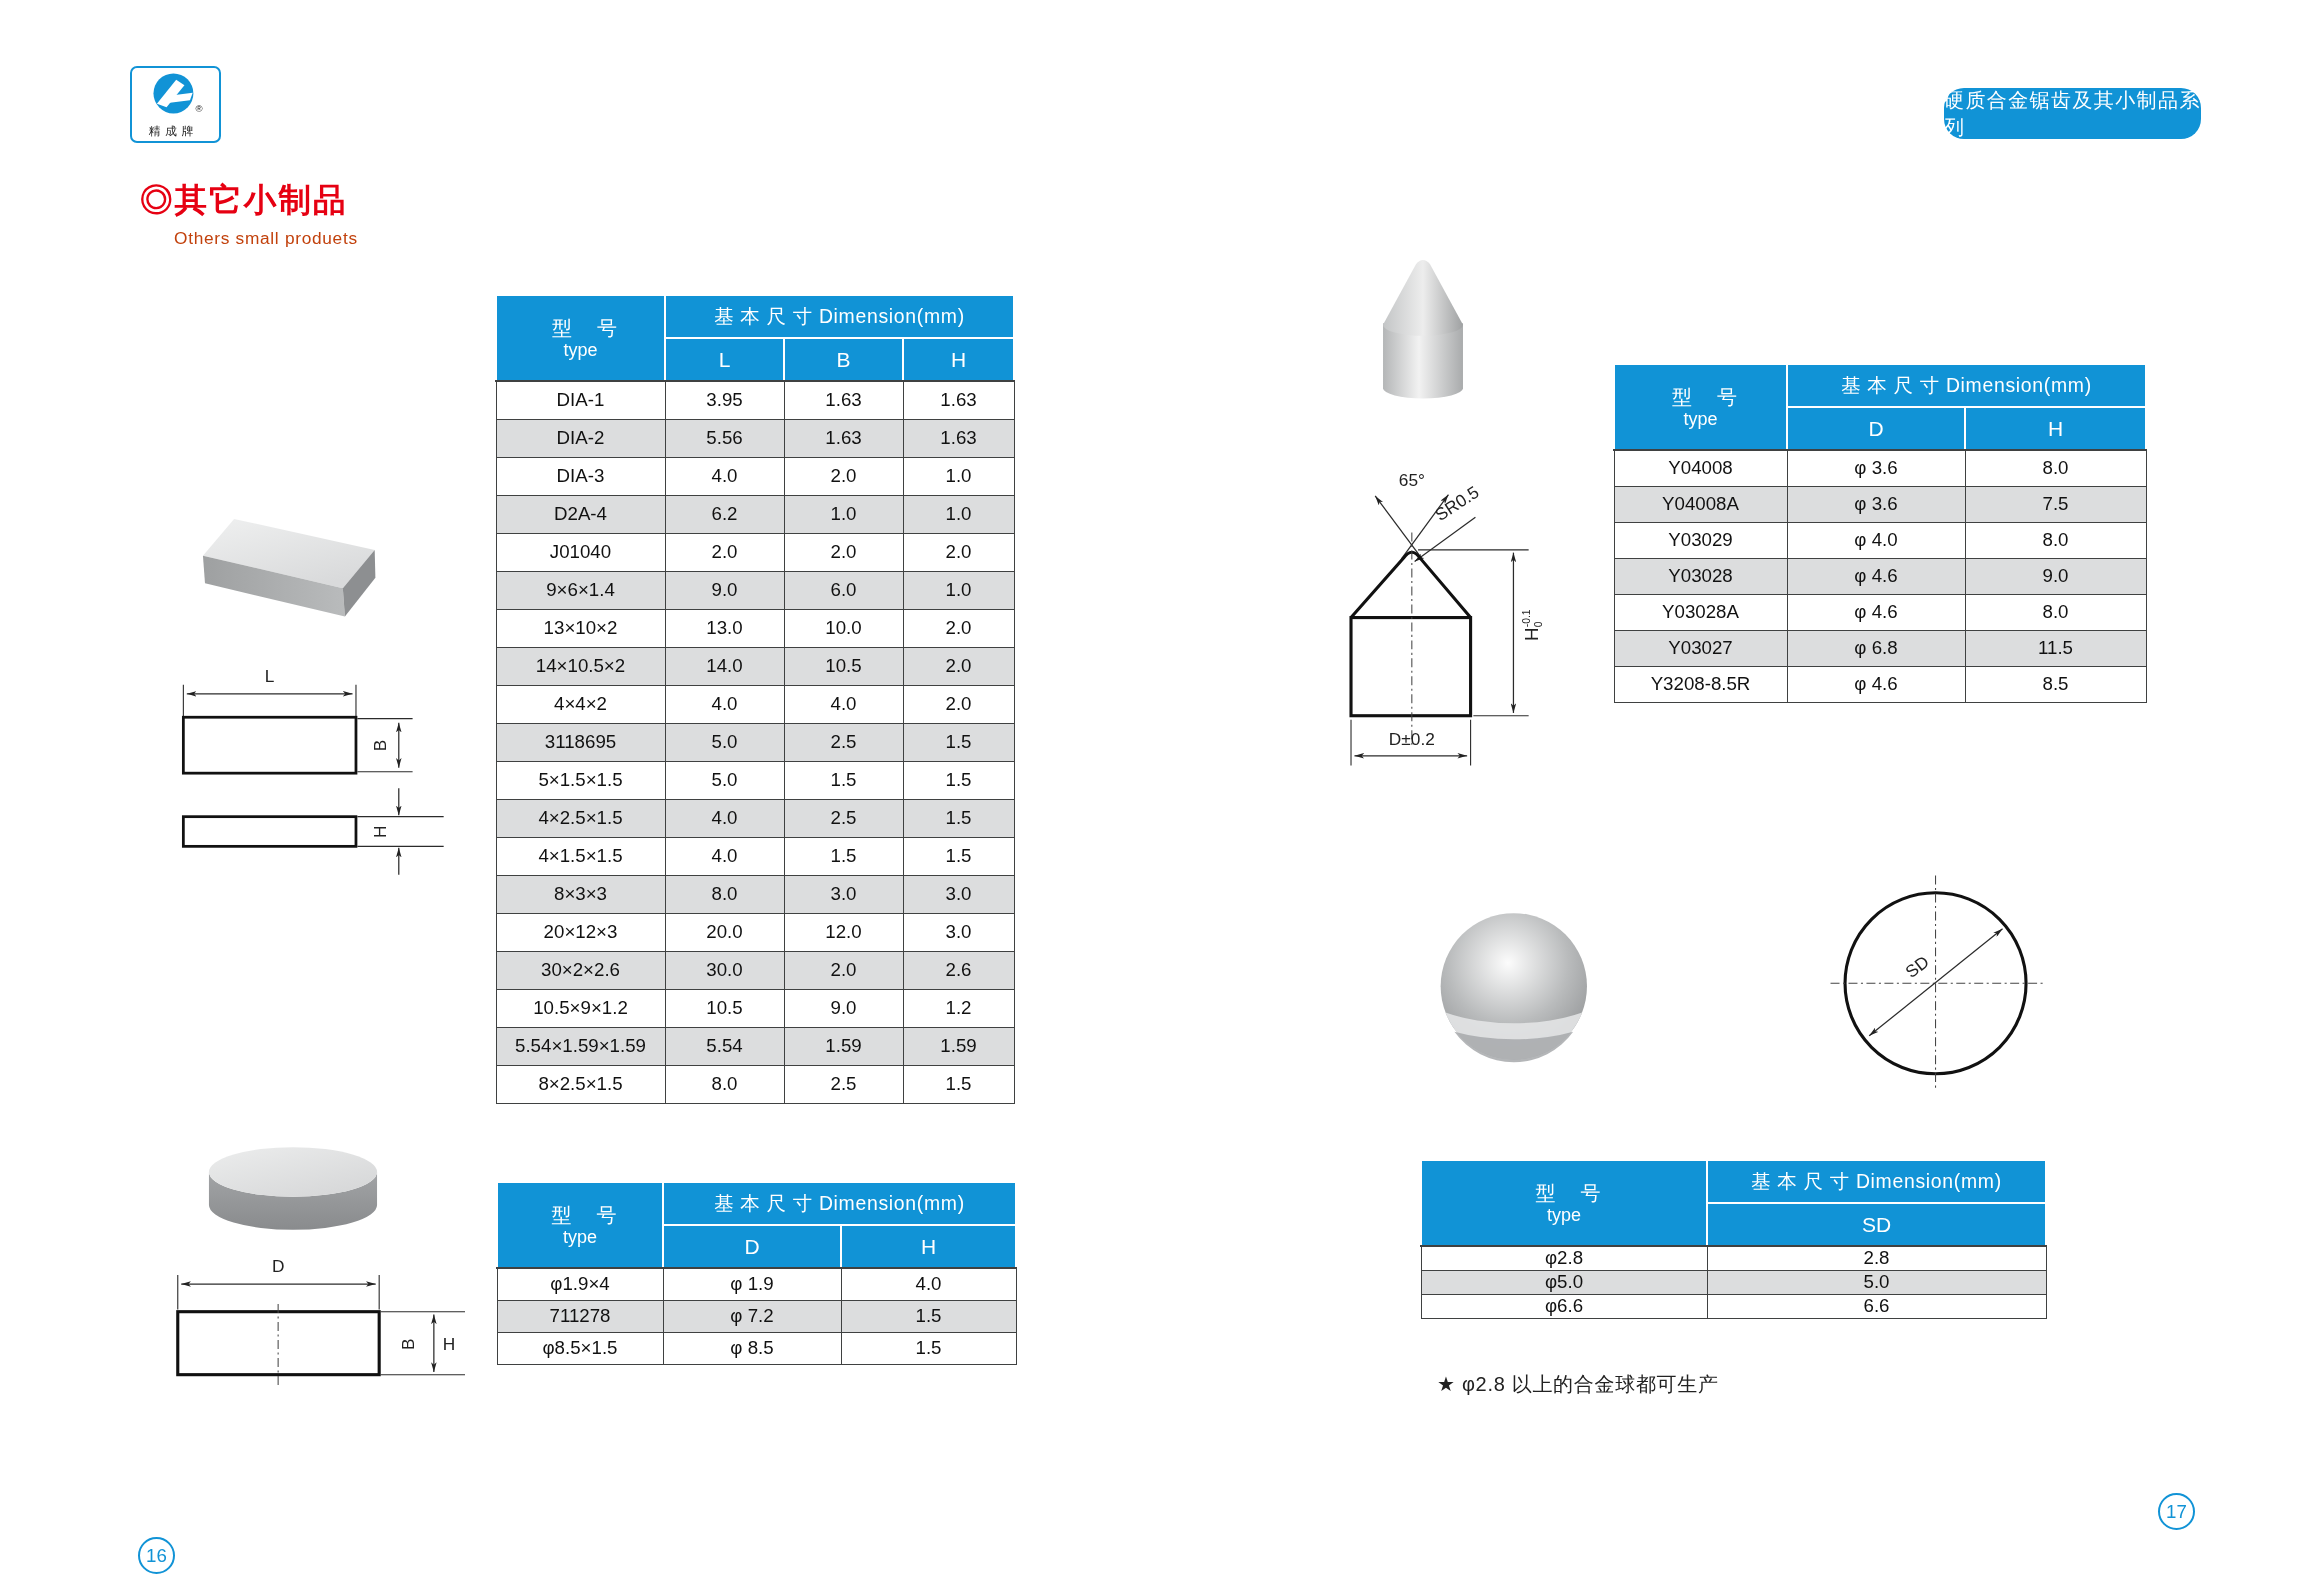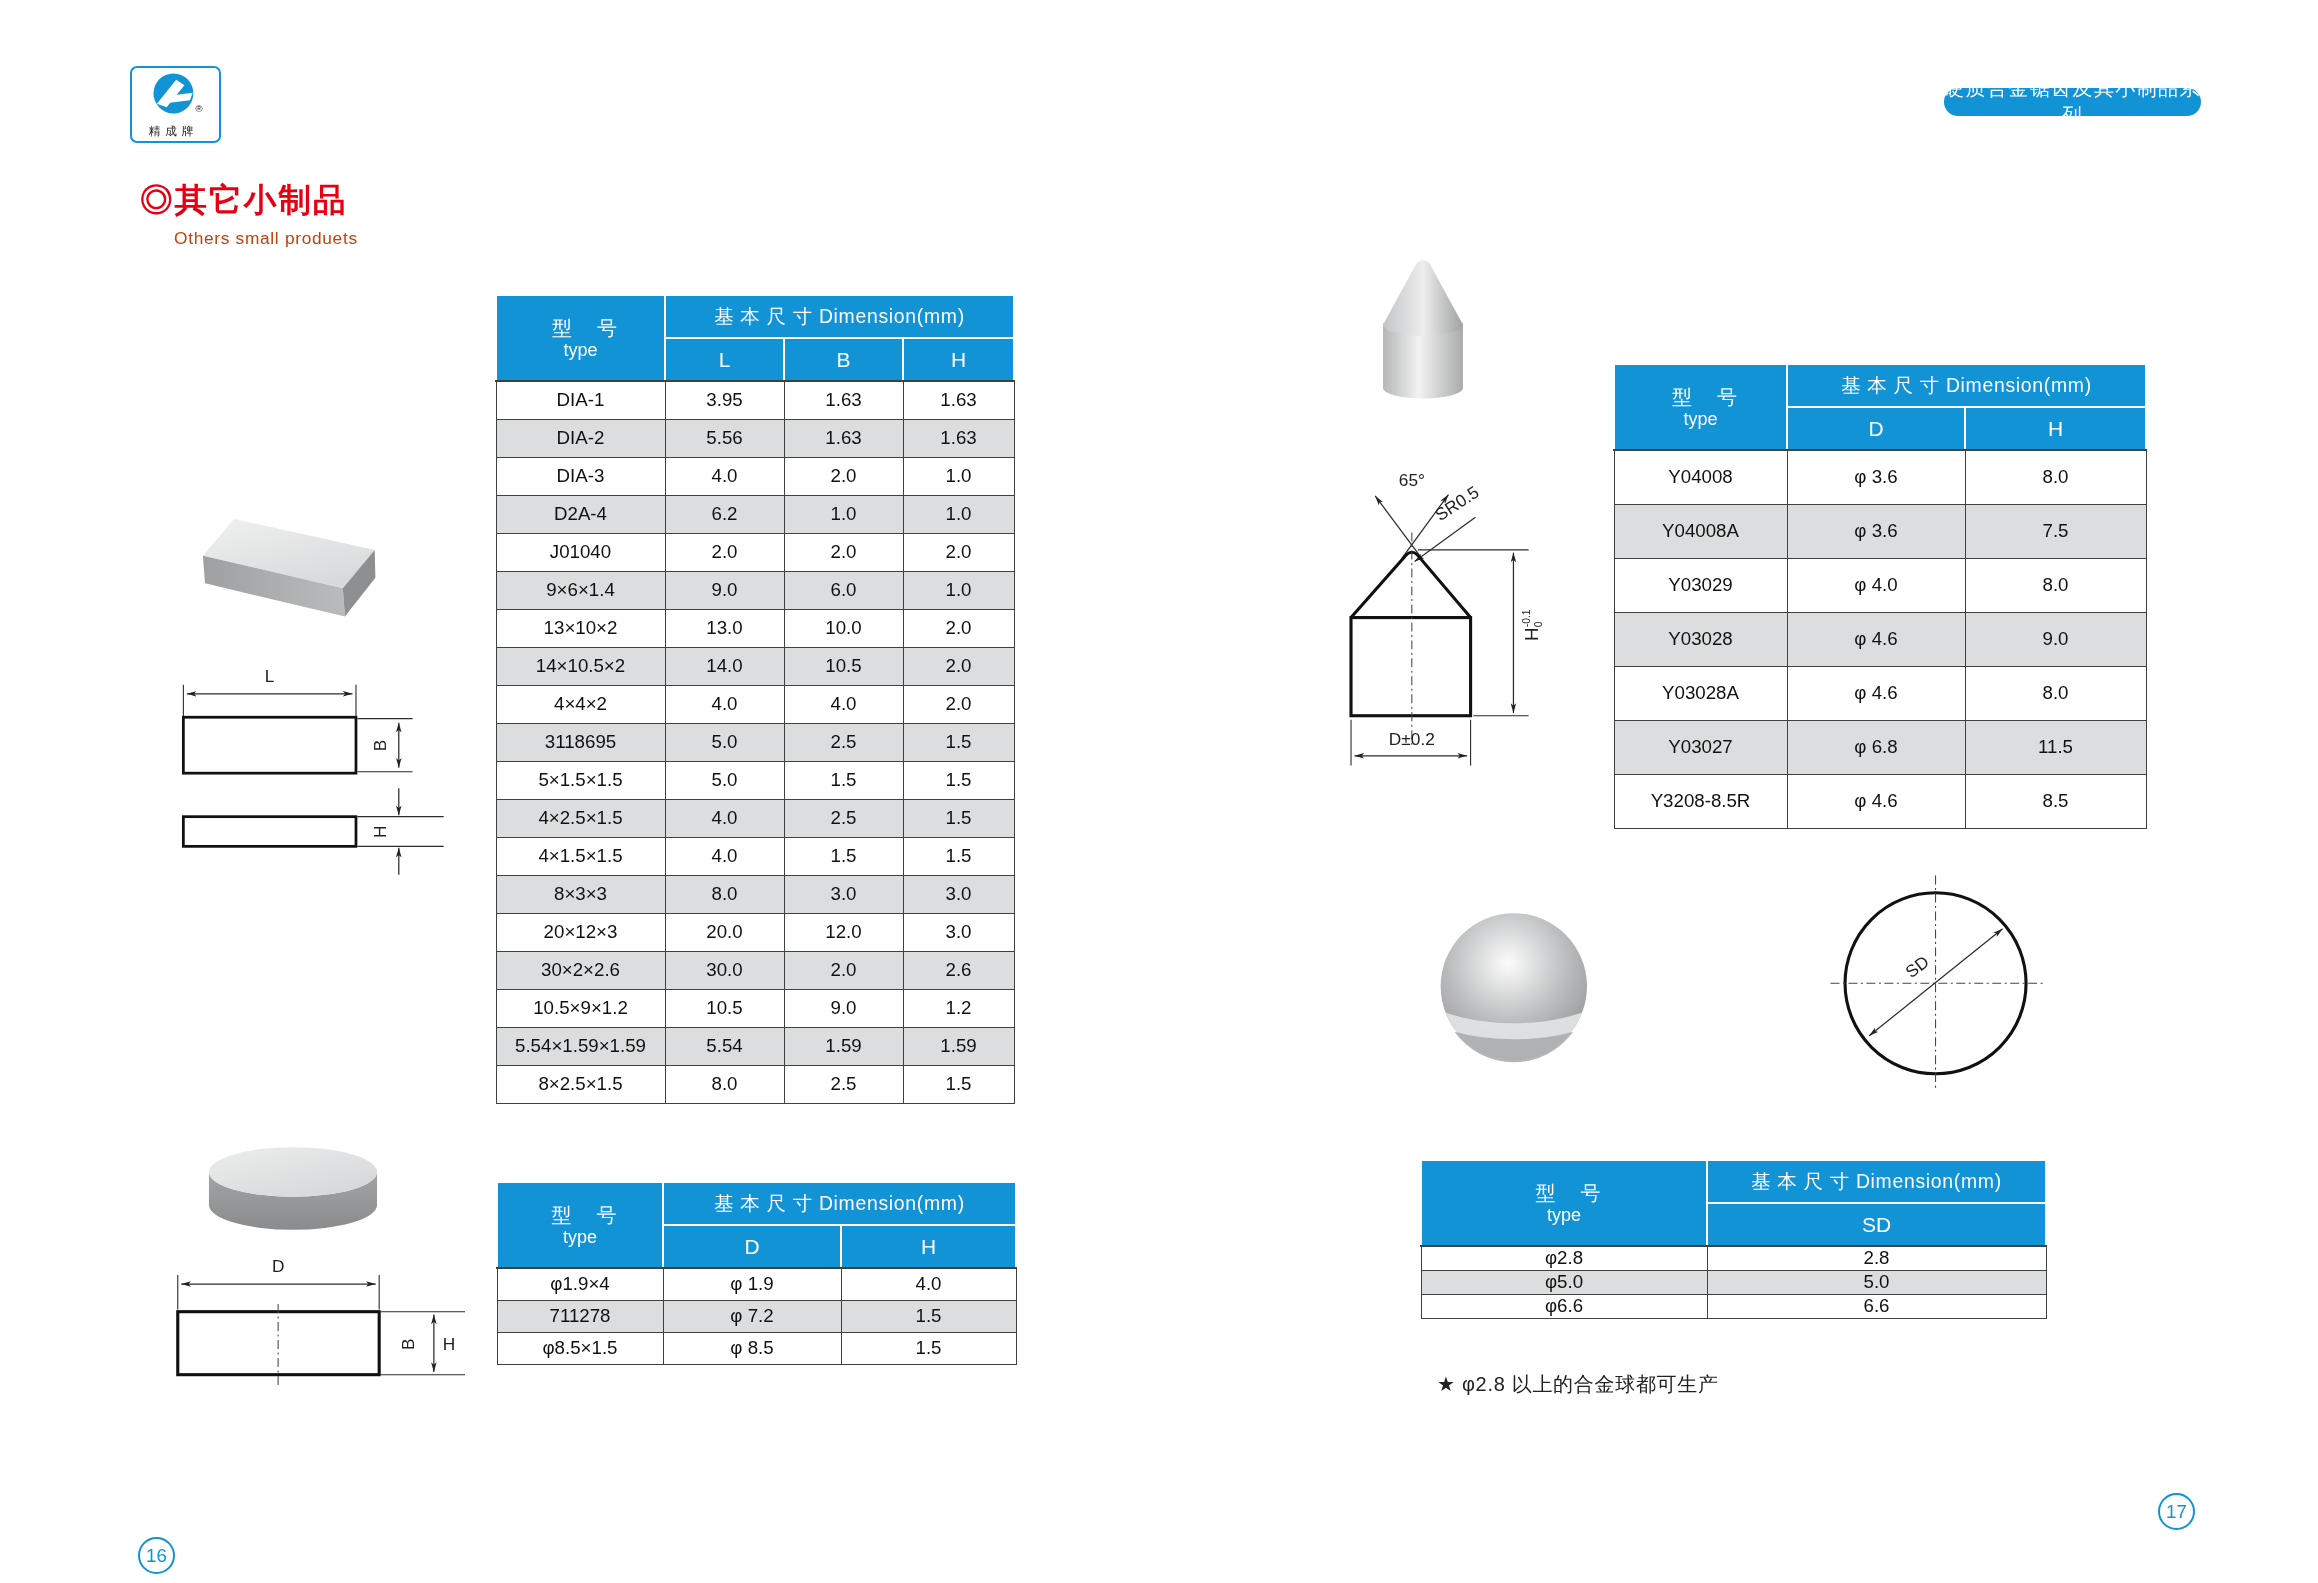--- a/index.html
+++ b/index.html
@@ -7,39 +7,39 @@
     --red:#E60012;
     --rowgray:#DCDDDE;
     --line:#3F4141;
   }
   *{box-sizing:border-box;margin:0;padding:0}
   body{background:#fff;font-family:"Liberation Sans",sans-serif;}
   .page{position:relative;width:2319px;height:1584px;background:#fff;overflow:hidden;}
 
   
   .logo{position:absolute;left:130px;top:66px;width:91px;height:77px;border:2.1px solid var(--accent);border-radius:7px;background:#fff;}
-  .badge{position:absolute;left:1944px;top:88px;width:257px;height:28px;border-radius:20px;background:var(--accent);color:#fff;font-size:20px;display:flex;align-items:center;justify-content:center;letter-spacing:1.4px;text-align:center;}
+  .badge{position:absolute;left:1944px;top:88px;width:257px;height:51px;border-radius:20px;background:var(--accent);color:#fff;font-size:20px;display:flex;align-items:center;justify-content:center;letter-spacing:1.4px;}
   .title{position:absolute;left:140px;top:179px;font-size:32.5px;font-weight:bold;color:var(--red);letter-spacing:2.1px;}
   .subtitle{position:absolute;left:174px;top:228px;font-size:17.3px;color:#c2410c;letter-spacing:0.7px;}
 
   
   .tbl{position:absolute;}
   .tbl table{border-collapse:collapse;table-layout:fixed;}
   .tbl th{background:var(--accent);color:#fff;font-weight:normal;border:2.1px solid #fff;text-align:center;vertical-align:middle;}
   .tbl thead tr:first-child{height:43px}
   .tbl thead tr:nth-child(2){height:43px}
   .tbl thead tr:nth-child(2) th,.tbl th.hdr-type{border-bottom:2.1px solid var(--line);}
   .hdr-dim{font-size:19.4px;letter-spacing:0.7px;}
   .hdr-col{font-size:21px;}
   .tcn{display:block;font-size:20px;letter-spacing:9.7px;text-indent:9.7px;line-height:1.25;padding-left:8px;}
   .ten{display:block;font-size:18px;line-height:1.1;}
   .tbl td{border:1.4px solid var(--line);background:#fff;color:#111;font-size:18.7px;text-align:center;vertical-align:middle;}
   .tbl tr.alt td{background:var(--rowgray);}
   .tbl-block td{height:38px}
-  .tbl-pin td{height:54px}
+  .tbl-pin td{height:36px}
   .tbl-disc td{height:32px}
   .tbl-ball td{height:24px}
 
   .note{position:absolute;left:1437px;top:1371px;font-size:20px;color:#222;letter-spacing:0.7px;}
 
   
   .abs{position:absolute;}
   svg text{font-family:"Liberation Sans",sans-serif;fill:#222;}
 
   .pagenum{position:absolute;width:37px;height:37px;border:2.1px solid var(--accent);border-radius:50%;color:var(--accent);font-size:18.7px;display:flex;align-items:center;justify-content:center;}

